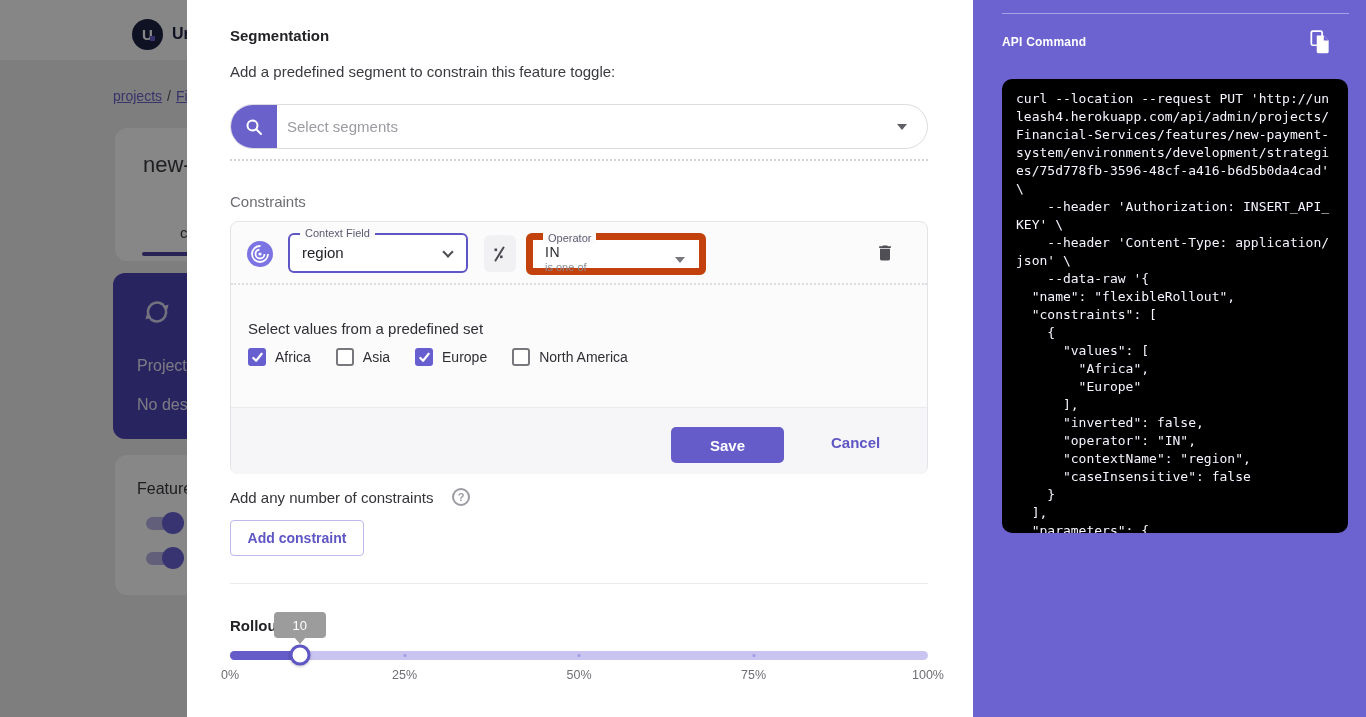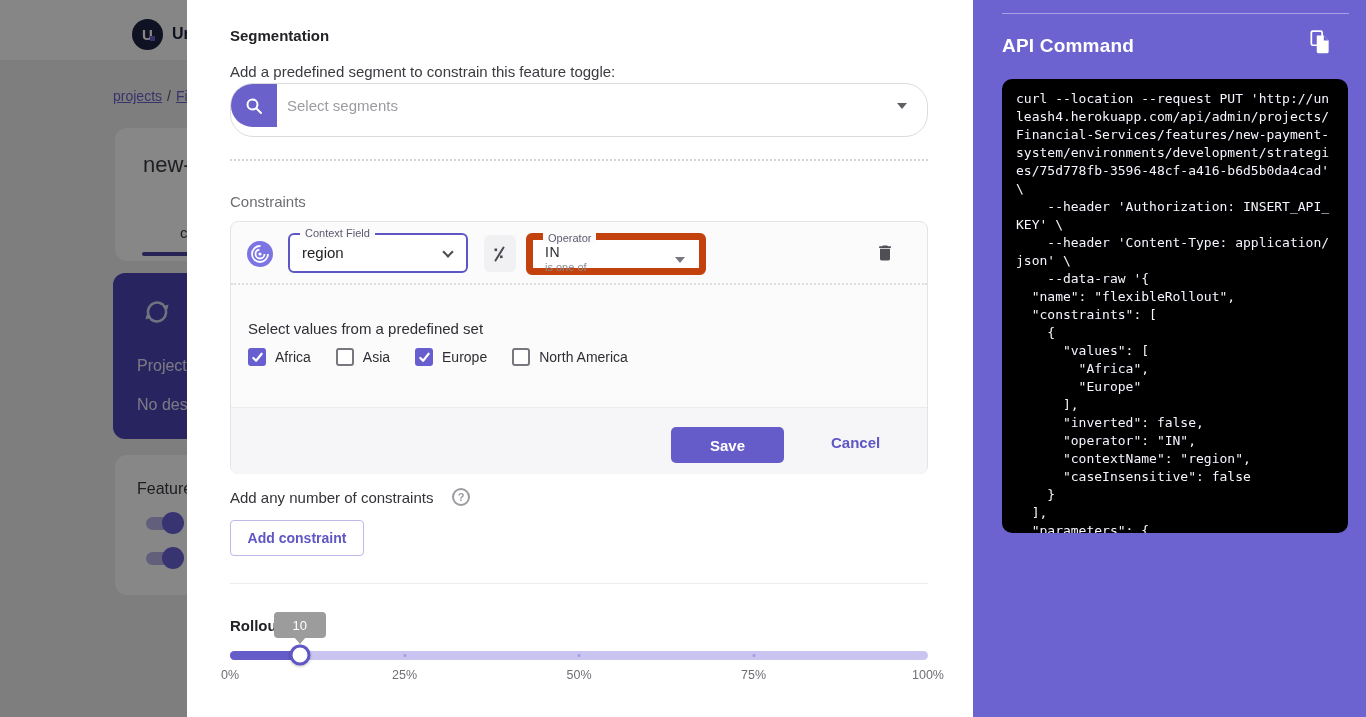--- a/index.html
+++ b/index.html
@@ -28,21 +28,21 @@
   .bg-card3 { position:absolute; left:115px; top:455px; width:330px; height:140px; background:#fff; border-radius:12px; }
   .bg-card3-title { position:absolute; left:22px; top:25px; font-size:16px; color:#3a3a40; }
   .toggle { position:absolute; left:31px; width:32px; height:13px; border-radius:7px; background:#b7b3e4; }
   .toggle .knob { position:absolute; right:-6px; top:-5px; width:22px; height:22px; border-radius:50%; background:#6b61d6; }
   .overlay { position:absolute; inset:0; background:rgba(0,0,0,0.47); z-index:5; }
 
   
   .modal { position:absolute; left:187px; top:0; width:786px; height:717px; background:#fff; z-index:10; }
   .seg-title { position:absolute; left:43px; top:27px; font-size:15px; font-weight:bold; color:#232327; }
   .seg-sub { position:absolute; left:43px; top:63px; font-size:15px; color:#3a3a40; }
-  .segments-box { position:absolute; left:43px; top:83px; width:698px; height:54px; border:1px solid #dcdce0;
+  .segments-box { position:absolute; left:43px; top:104px; width:698px; height:45px; border:1px solid #dcdce0;
     border-radius:23px; background:#fff; }
   .segments-search { position:absolute; left:0; top:0; width:46px; height:43px; background:#6a61cb;
     border-radius:22px 0 0 22px; display:flex; align-items:center; justify-content:center; }
   .segments-input { position:absolute; left:56px; top:1px; width:560px; height:41px; border:none; outline:none;
     font-size:15px; color:#3a3a40; font-family:"Liberation Sans",sans-serif; background:transparent; }
   .segments-input::placeholder { color:#9b9ba2; opacity:1; }
   .caret-down { width:0; height:0; border-left:5px solid transparent; border-right:5px solid transparent;
     border-top:6px solid #5f5f66; position:absolute; right:20px; top:19px; }
   .dotted-div { position:absolute; left:43px; top:159px; width:698px; border-top:2px dotted #d4d4d8; }
   .constraints-label { position:absolute; left:43px; top:193px; font-size:15px; color:#6e6e74; }
@@ -100,21 +100,21 @@
   .track-fill { position:absolute; left:0; top:0; height:9px; border-radius:5px; background:#655cc9; }
   .tick { position:absolute; top:3px; width:3px; height:3px; background:#a29bе0; background:#a79fe6; border-radius:1px; transform:translateX(-50%); }
   .thumb { position:absolute; top:44px; transform:translate(-50%,-50%); width:21px; height:21px; background:#fff;
     border:3px solid #5f56c5; border-radius:50%; box-shadow:0 1px 3px rgba(0,0,0,0.25); }
   .marks { position:absolute; left:0; top:57px; width:698px; height:20px; font-size:12.5px; color:#6e6e74; }
   .mark { position:absolute; transform:translateX(-50%); }
 
   
   .api-panel { position:absolute; left:973px; top:0; width:393px; height:717px; background:#6c63d1; z-index:10; }
   .api-topline { position:absolute; left:29px; top:13px; width:347px; border-top:1px solid rgba(255,255,255,0.4); }
-  .api-title { position:absolute; left:29px; top:35px; color:#fff; font-weight:bold; font-size:19px; letter-spacing:0.2px; }
+  .api-title { position:absolute; left:29px; top:35px; color:#fff; font-weight:bold; font-size:12px; letter-spacing:0.2px; }
   .copy-btn { position:absolute; left:334px; top:29px; width:26px; height:26px; background:none; border:none; }
   .code-block { position:absolute; left:29px; top:79px; width:346px; height:454px; background:#000000;
     border-radius:10px; overflow:hidden; }
   .code-text { position:absolute; left:14px; top:11px; width:320px; white-space:pre;
     font-family:"DejaVu Sans Mono", monospace; font-size:13px; line-height:18px; color:#f6f5ff; }
 </style>
 </head>
 <body>
 
 <div class="stage">

